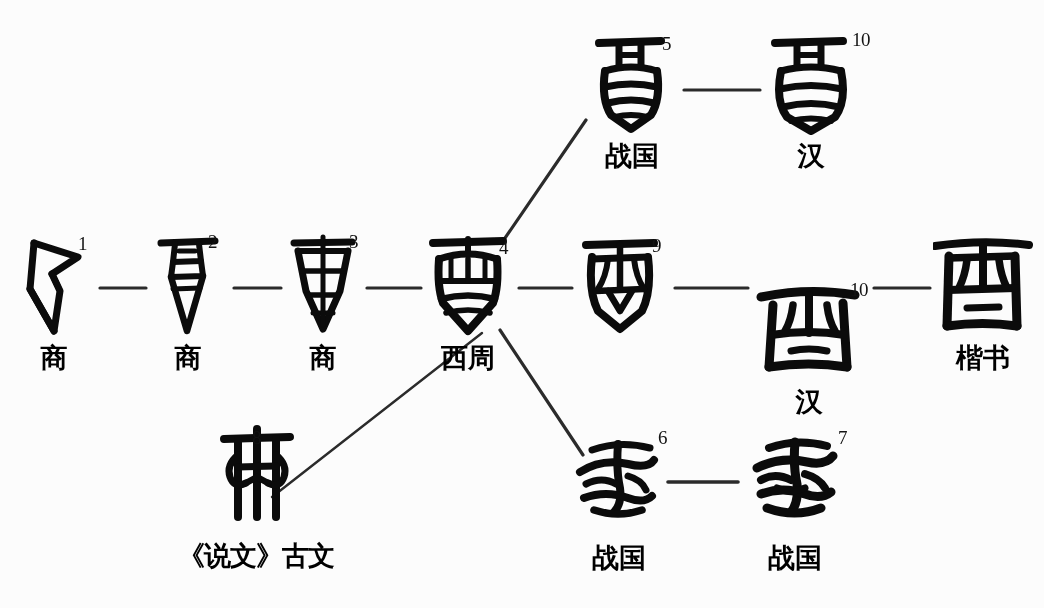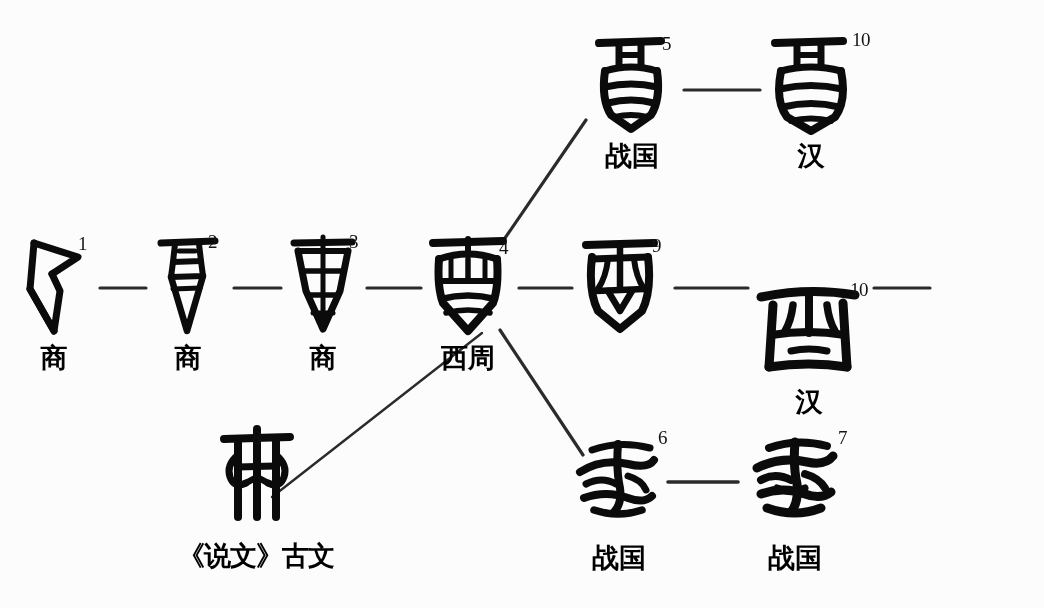--- a/index.html
+++ b/index.html
@@ -195,20 +195,39 @@
           <path d="M72 30 Q74 46 80 56" stroke-width="7.5"></path>
           <path d="M16 60 Q54 54 90 60" stroke-width="8"></path>
           <path d="M36 76 Q54 72 72 76" stroke-width="7"></path>
         </g>
       </svg>
       <span class="idx" style="left:106px; top:8px;">10</span>
     </div>
     <div class="caption">汉</div>
   </div>
 
+  <div class="node" style="left:928px; top:228px; width:110px;">
+    <div class="glyph-box" style="width:110px;height:110px;">
+      <svg class="glyph" width="100" height="106" viewBox="0 0 100 106">
+        <g fill="none" stroke="#0b0b0b" stroke-linecap="round" stroke-linejoin="round">
+          <path d="M2 16 Q50 9 96 15" stroke-width="8"></path>
+          <path d="M16 26 L14 96" stroke-width="9"></path>
+          <path d="M82 26 L84 96" stroke-width="9"></path>
+          <path d="M14 96 Q50 91 84 96" stroke-width="9"></path>
+          <line x1="16" y1="28" x2="82" y2="26" stroke-width="7.5"></line>
+          <line x1="50" y1="16" x2="50" y2="58" stroke-width="8"></line>
+          <path d="M34 30 Q32 46 26 58" stroke-width="7.5"></path>
+          <path d="M66 30 Q68 46 74 58" stroke-width="7.5"></path>
+          <line x1="15" y1="60" x2="83" y2="58" stroke-width="8"></line>
+          <line x1="34" y1="78" x2="66" y2="77" stroke-width="7"></line>
+        </g>
+      </svg>
+    </div>
+    <div class="caption">楷书</div>
+  </div>
 
   <div class="node" style="left:580px; top:28px; width:104px;">
     <div class="glyph-box" style="width:104px;height:108px;">
       <svg class="glyph" width="86" height="106" viewBox="0 0 86 106">
         <g fill="none" stroke="#0b0b0b" stroke-linecap="round" stroke-linejoin="round">
           <line x1="10" y1="14" x2="72" y2="12" stroke-width="8"></line>
           <path d="M30 16 L30 38" stroke-width="7"></path>
           <path d="M52 16 L52 38" stroke-width="7"></path>
           <path d="M30 26 L52 26" stroke-width="6"></path>
           <path d="M16 42 Q12 70 22 86 L42 100 L62 86 Q72 70 68 42" stroke-width="8"></path>

